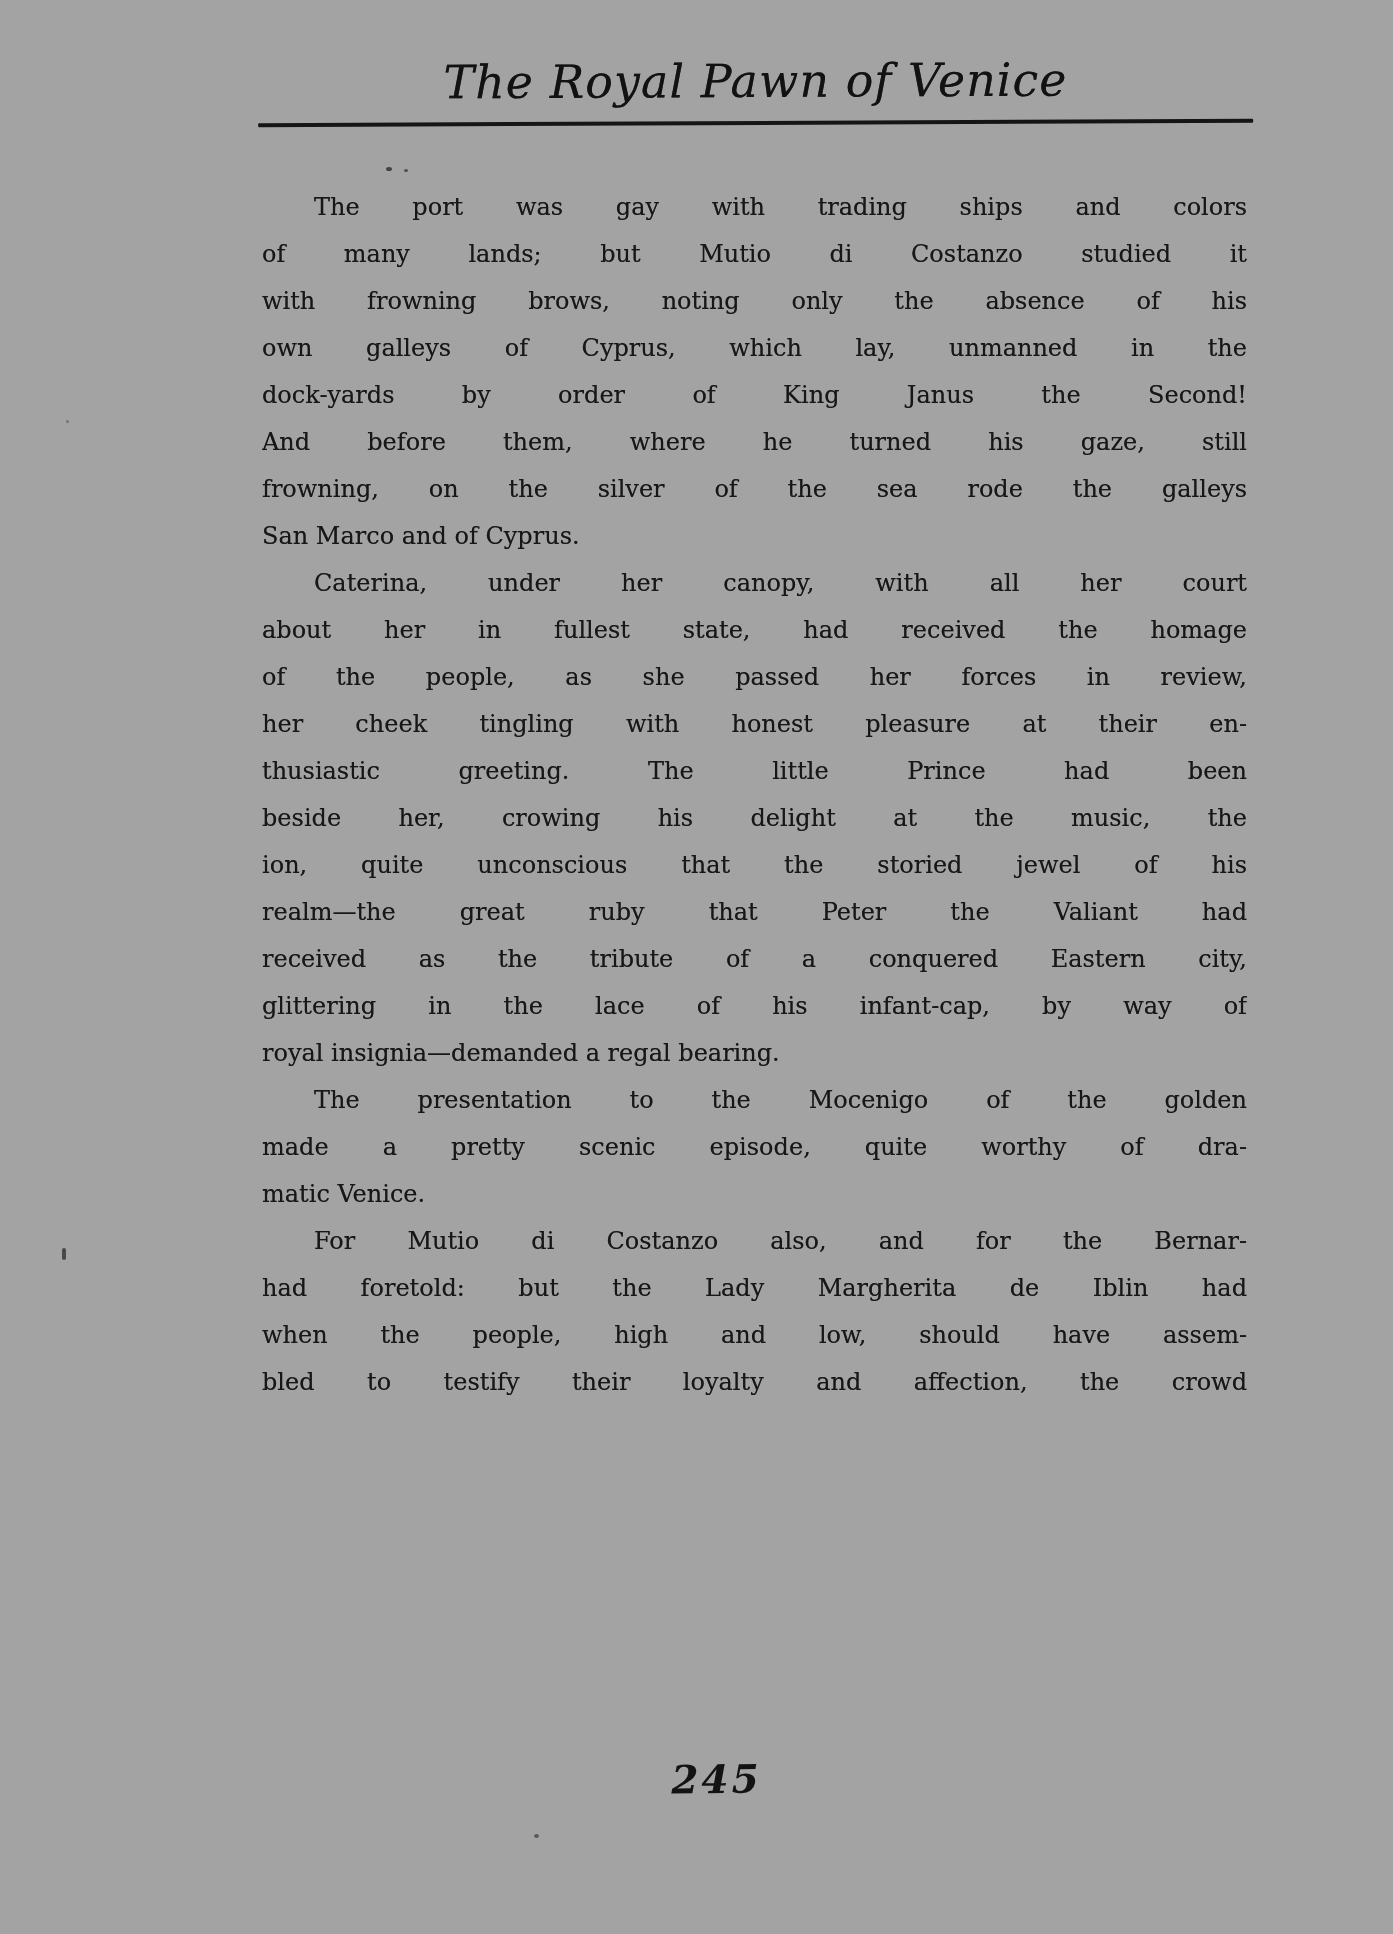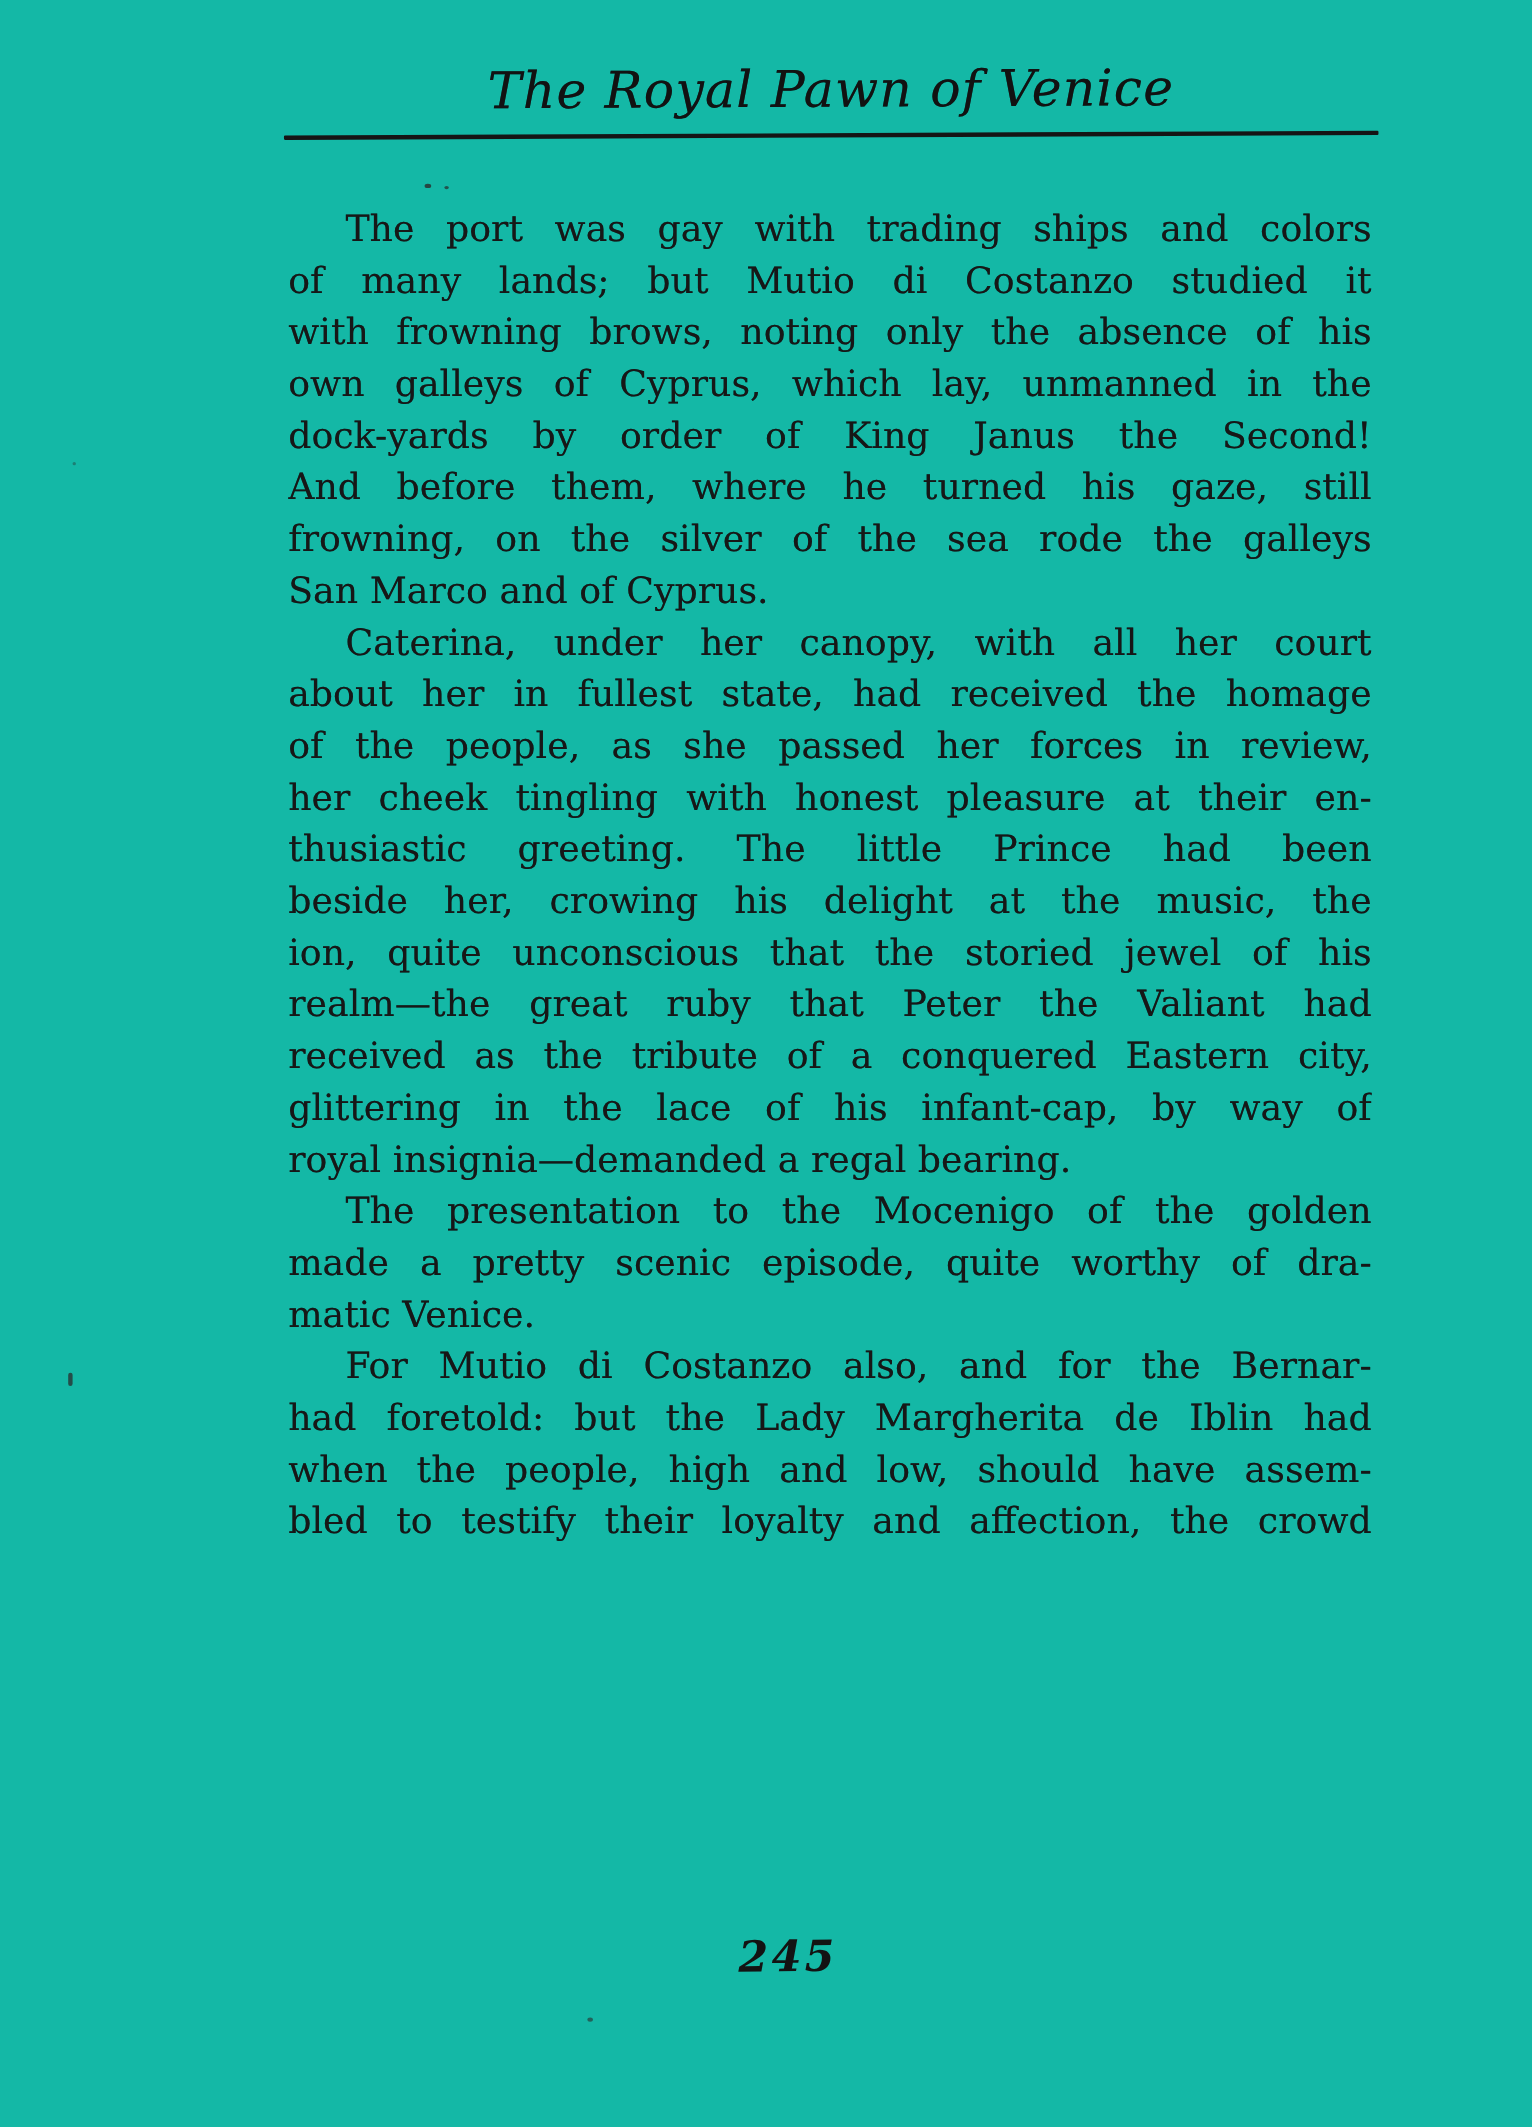--- a/index.html
+++ b/index.html
@@ -6,21 +6,21 @@
   body {
     width: 1393px; height: 1934px;
     background: #fefefe;
     position: relative;
     overflow: hidden;
     font-family: "DejaVu Serif", serif;
     color: #161616;
   }
   .page {
     position: absolute; inset: 0;
-    background: #14b8a6;
+    background: #a3a3a3;
   }
   .header-block {
     position: absolute;
     left: 258px; top: 54px; width: 995px;
     transform: rotate(-0.25deg);
   }
   .running-head {
     text-align: center;
     font-style: italic;
     font-weight: 500;
@@ -35,21 +35,21 @@
     height: 4px;
     background: #151515;
     border-radius: 1px;
   }
   .text-column {
     position: absolute;
     left: 262px; top: 184px; width: 985px;
   }
   .paragraph { margin: 0; }
   .line {
-    font-size: 33px;
+    font-size: 24px;
     line-height: 47px;
     height: 47px;
     text-align: justify;
     text-align-last: justify;
     color: #171717;
     text-shadow: 0 0 0.5px rgba(0,0,0,0.5);
     white-space: normal;
     overflow: hidden;
   }
   .line.first { text-indent: 52px; }

